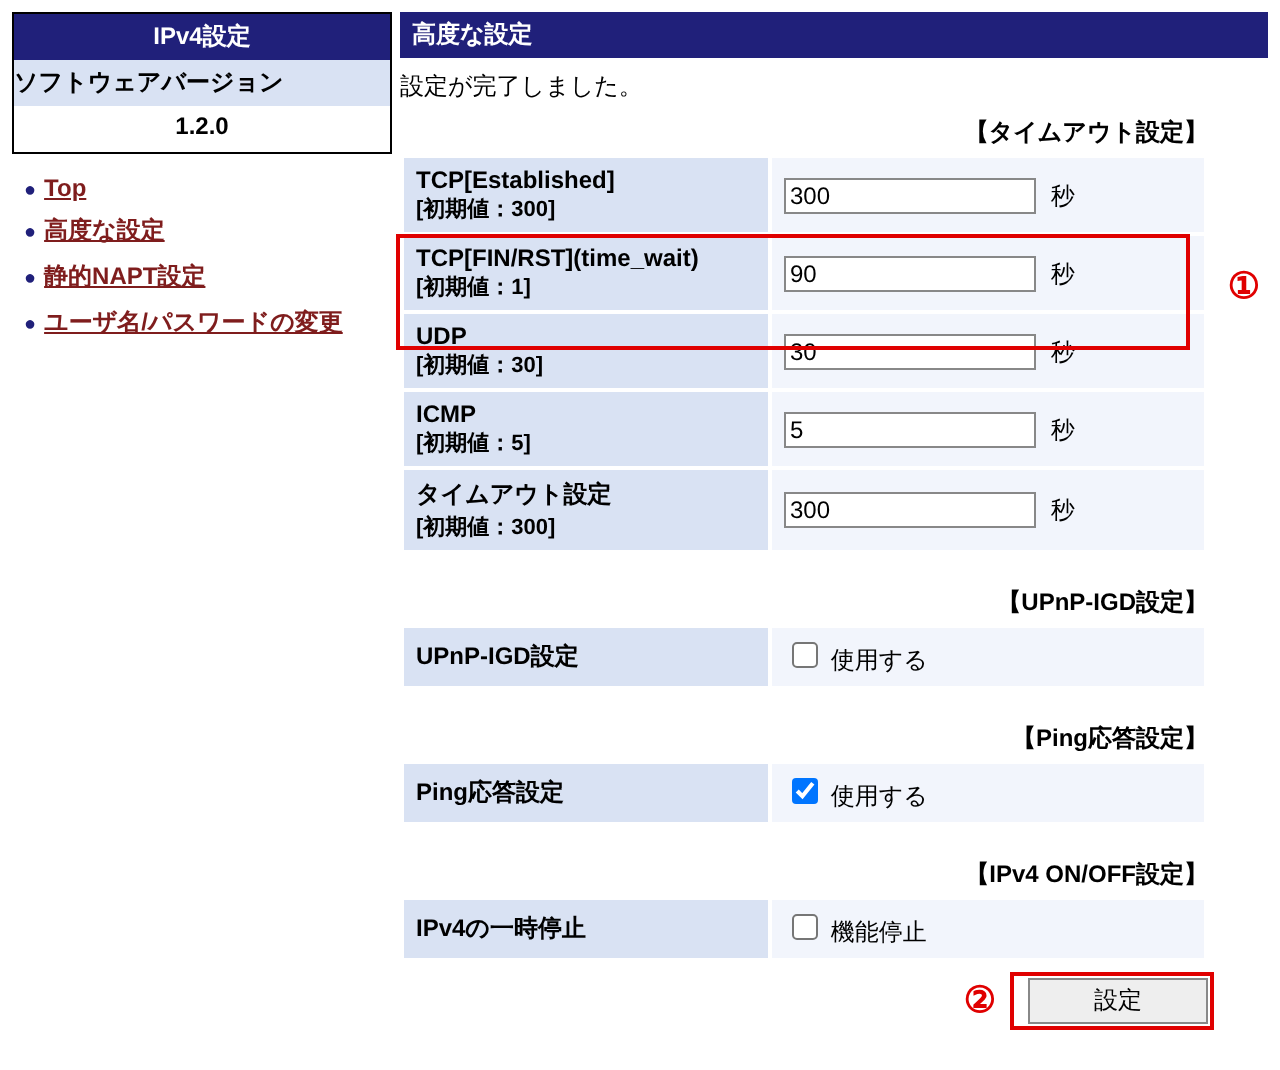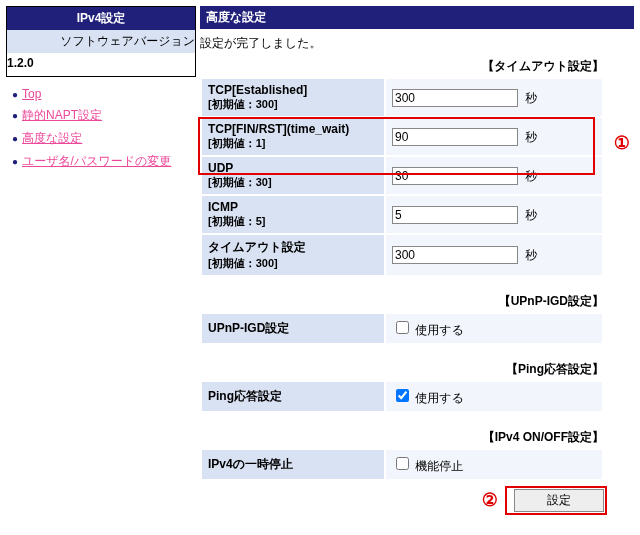--- a/index.html
+++ b/index.html
@@ -26,39 +26,41 @@
   }
   .sidebar-header {
     background: #20207a;
     color: #fff;
     font-weight: bold;
     text-align: center;
     padding: 3px 0;
   }
   .sidebar-version {
     background: #d9e2f3;
-    text-align: right;
-    font-weight: normal;
+    text-align: left;
+    font-weight: bold;
     padding: 3px 0;
   }
   .sidebar-vnum {
+    text-align: center;
     font-weight: bold;
     padding: 3px 0 6px;
   }
   .nav {
     list-style: none;
     padding: 0;
     margin: 10px 0 0 6px;
   }
   .nav li {
     margin: 6px 0;
   }
   .nav a {
-    color: #ec4899;
+    color: #7f1d1d;
     text-decoration: underline;
+    font-weight: bold;
   }
   .bullet {
     color: #20207a;
     font-size: 10px;
     margin-right: 4px;
   }
   .main {
     flex: 1;
     min-width: 0;
   }
@@ -163,22 +165,22 @@
 <div class="layout">
 
   <div class="sidebar">
     <div class="sidebar-box">
       <div class="sidebar-header">IPv4設定</div>
       <div class="sidebar-version">ソフトウェアバージョン</div>
       <div class="sidebar-vnum">1.2.0</div>
     </div>
     <ul class="nav">
       <li><span class="bullet">●</span><a href="#">Top</a></li>
+      <li><span class="bullet">●</span><a href="#">高度な設定</a></li>
       <li><span class="bullet">●</span><a href="#">静的NAPT設定</a></li>
-      <li><span class="bullet">●</span><a href="#">高度な設定</a></li>
       <li><span class="bullet">●</span><a href="#">ユーザ名/パスワードの変更</a></li>
     </ul>
   </div>
 
   <div class="main">
     <div class="main-header">高度な設定</div>
     <div class="main-inner">
       <div class="status-msg">設定が完了しました。</div>
 
       <div class="section-title">【タイムアウト設定】</div>

